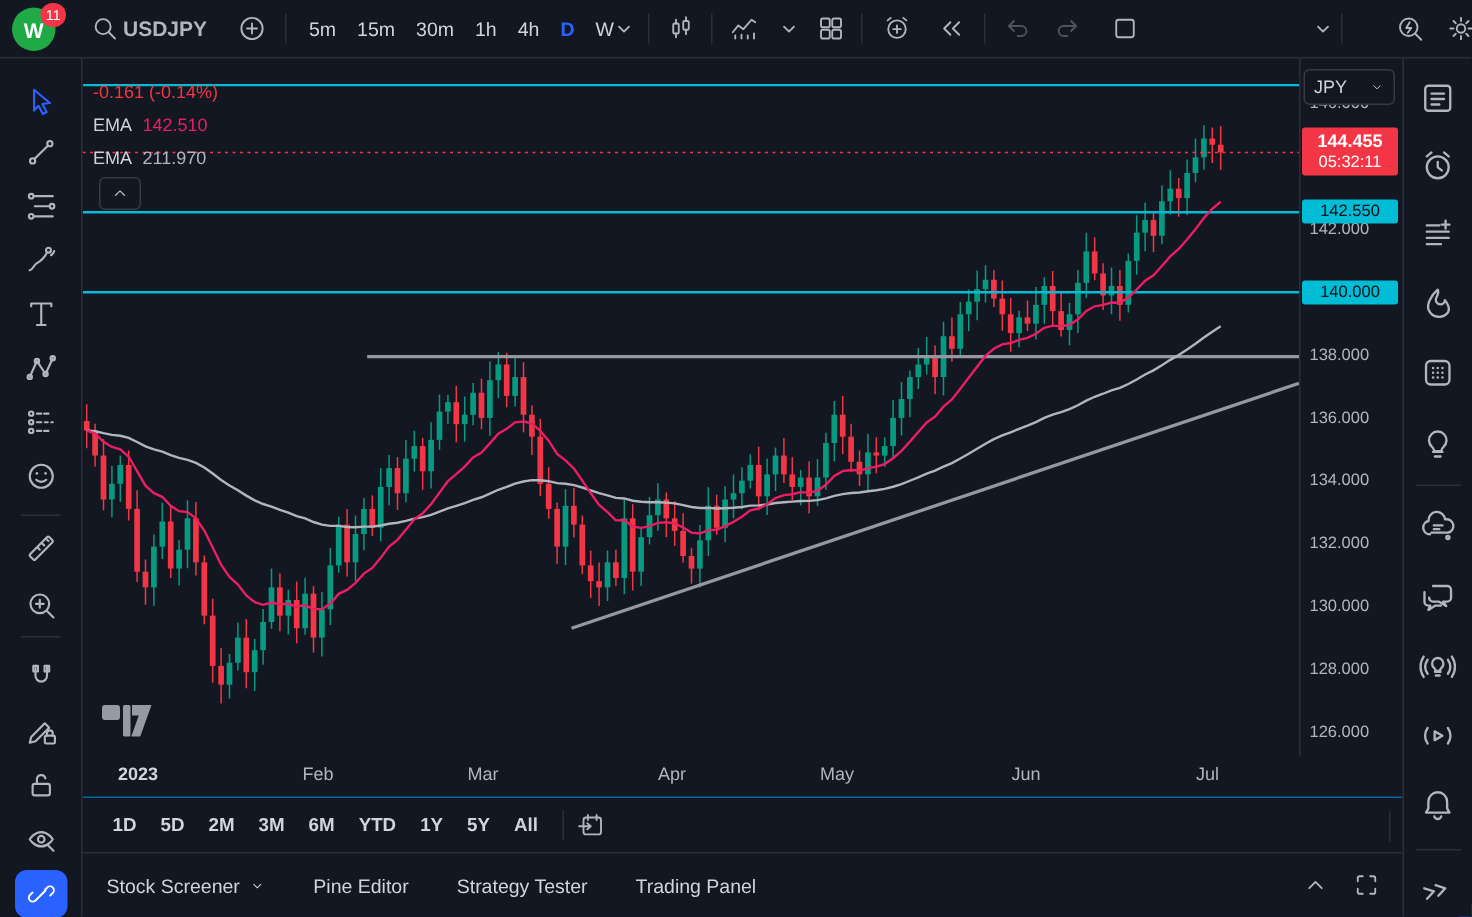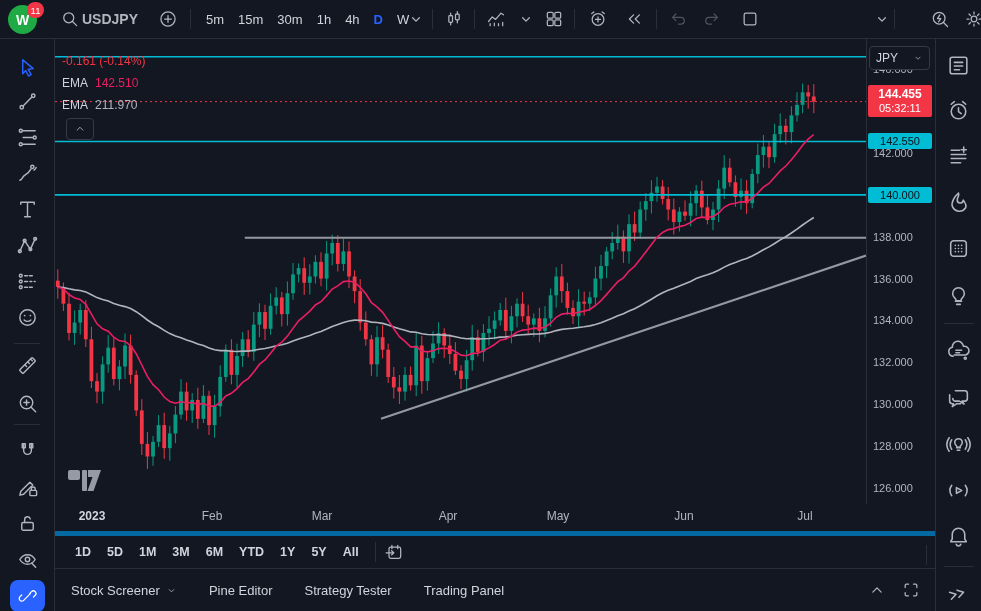--- a/index.html
+++ b/index.html
@@ -41,21 +41,21 @@
   .pbox.red { background:#f23645; color:#fff; padding:2px 0; }
   .pbox.red .v { font-size:12px; font-weight:bold; line-height:15px; }
   .pbox.red .cd { font-size:11px; line-height:13px; }
   #jpy-dd { position:absolute; left:2px; top:7px; width:61px; height:24px; border:1px solid #363a45; border-radius:4px; background:#131722; display:flex; align-items:center; justify-content:space-between; padding:0 6px; font-size:12px; color:#d1d4dc; z-index:5; }
   
   #taxis { position:absolute; left:55px; top:504px; width:880px; height:27px; background:#131722; }
   #taxis .tl { position:absolute; top:5px; transform:translateX(-50%); font-size:12px; color:#b2b5be; }
   #taxis .tl.strong { color:#d1d4dc; font-weight:bold; }
   #axis-gear { position:absolute; left:893px; top:4px; width:17px; height:17px; color:#b2b5be; }
   
-  #rangebar { position:absolute; left:55px; top:531px; width:880px; height:37px; background:#131722; border-top:5px solid #0369a1; display:flex; align-items:center; }
+  #rangebar { position:absolute; left:55px; top:531px; width:880px; height:37px; background:#131722; border-top:1px solid #0369a1; display:flex; align-items:center; }
   #rangebar .rbtn { font-size:12.5px; font-weight:bold; color:#d1d4dc; padding:4px 8px; }
   #rangebar .sep2 { width:1px; height:20px; background:#2a2e39; margin:0 8px; }
   #clock { position:absolute; right:17px; top:0; height:37px; display:flex; align-items:center; font-size:13px; font-weight:bold; color:#d1d4dc; }
   #clock-sep { position:absolute; right:8px; top:9px; width:1px; height:20px; background:#2a2e39; }
   
   #panelbar { position:absolute; left:55px; top:568px; width:880px; height:43px; background:#131722; border-top:1px solid #2a2e39; display:flex; align-items:center; }
   #panelbar .tab { font-size:13px; color:#d1d4dc; padding:0 16px; display:flex; align-items:center; gap:6px; }
   #panelbar .ricons { position:absolute; right:14px; display:flex; gap:14px; color:#b2b5be; }
   #corner-tri { position:absolute; right:0; bottom:0; width:0; height:0; border-left:9px solid transparent; border-bottom:9px solid #2962ff; }
 </style>
@@ -712,21 +712,21 @@
     <span class="tl" style="left: 503px;">May</span>
     <span class="tl" style="left: 629px;">Jun</span>
     <span class="tl" style="left: 750px;">Jul</span>
   </div>
 
 <div id="rangebar">
   <div style="width:12px"></div>
   <span id="range-group" style="display:flex">
       <span class="rbtn">1D</span>
       <span class="rbtn">5D</span>
-      <span class="rbtn">1M</span>
+      <span class="rbtn">2M</span>
       <span class="rbtn">3M</span>
       <span class="rbtn">6M</span>
       <span class="rbtn">YTD</span>
       <span class="rbtn">1Y</span>
       <span class="rbtn">5Y</span>
       <span class="rbtn">All</span>
     </span>
   <span class="sep2"></span>
   <span style="color:#b2b5be">
       <svg class="ic" width="20" height="20" viewBox="0 0 24 24">

